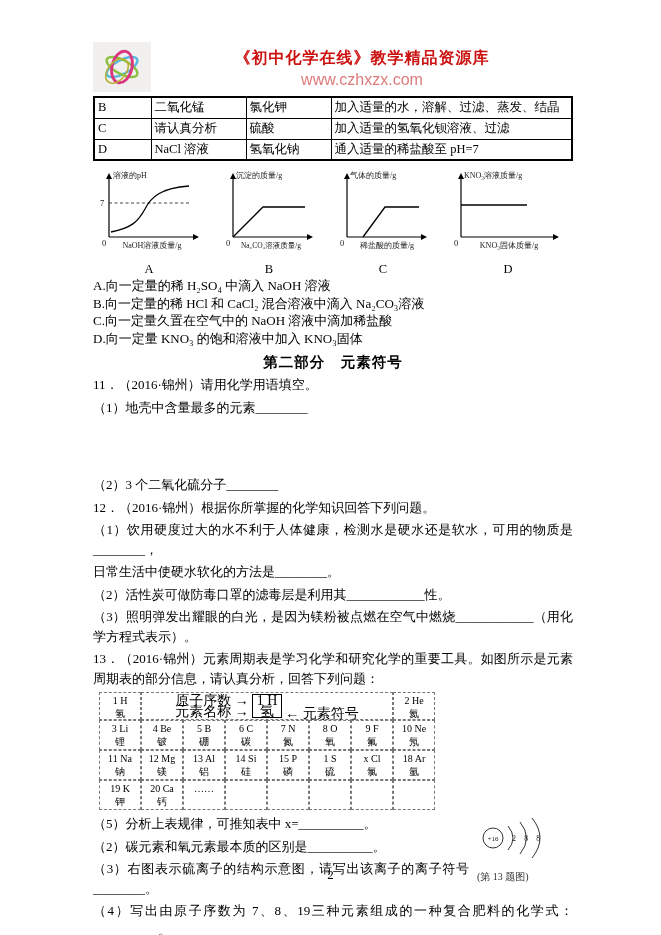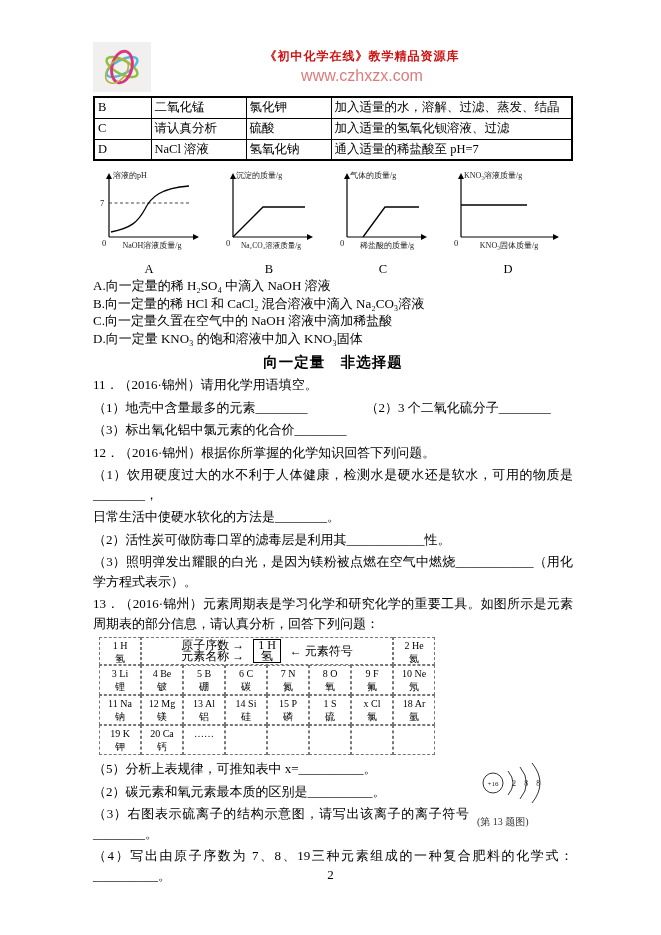--- a/index.html
+++ b/index.html
@@ -6,55 +6,55 @@
   html,body { background:#ffffff; }
   .page {
     width:661px; height:935px; background:#fff; color:#000;
     font-family:"Liberation Serif","DejaVu Serif",serif;
     position:relative; padding:42px 88px 0 93px; overflow:hidden;
   }
   
   .header { display:flex; align-items:flex-start; }
   .logo-box { width:58px; height:50px; background:#f2f0ef; flex:0 0 auto; }
   .header-text { flex:1; text-align:center; padding-top:6px; }
-  .site-title { font-weight:bold; font-size:12px; letter-spacing:1px; }
+  .site-title { font-weight:bold; font-size:16px; letter-spacing:1px; }
   .site-url { font-size:16px; margin-top:2px; font-family:"Liberation Sans",sans-serif; }
   
   table.ptable { border-collapse:collapse; width:100%; margin-top:4px; border:2px solid #000; table-layout:fixed; }
   table.ptable td { border:1px solid #000; font-size:12.5px; height:21px; padding:0 3px; overflow:hidden; white-space:nowrap; }
   td.c-letter { width:57px; padding-left:1px; }
   td.c-sub { width:95px; }
   td.c-imp { width:85px; }
   
   .qline { font-size:13px; line-height:19.5px; margin-top:3px; }
   .justified { text-align:justify; }
   
   .graphs { display:flex; align-items:flex-end; gap:14px; margin:4px 0 0 0; }
   .graph { text-align:center; }
   .graph-letter { font-size:12.5px; margin-top:1px; }
   svg text { font-family:"Liberation Serif","DejaVu Serif",serif; fill:#1a1a1a; }
   .options .qline { margin-top:0; line-height:17.5px; }
   .section-title { text-align:center; font-weight:bold; font-size:14.5px; margin-top:6px; letter-spacing:1px; }
-  .two-col { display:flex; gap:58px; }
+  .two-col { display:flex; gap:58px;flex-direction:column; }
   
   .pt-wrap { margin:4px 0 4px 6px; width:336px; }
   .pt-grid { display:grid; grid-template-columns:repeat(8,42px); }
   .pt-cell {
     border:1px dashed #777; text-align:center; white-space:pre-line;
     font-size:10px; line-height:13px; padding:1px 0; height:30px; overflow:hidden;
   }
   .pt-cell.r1 { height:28px; }
   .pt-anno {
     grid-column:2/8; border:1px dashed #777; height:28px;
-    display:flex; align-items:center; justify-content:center; gap:9px;
-    font-size:12px; line-height:11px;font-family:Liberation Serif, serif;
+    display:flex; align-items:center; justify-content:center; gap:3px;
+    font-size:14px; line-height:11px;font-family:Liberation Serif, serif;
   }
   .pt-anno .lbls { text-align:right; }
   .pt-anno .exbox { border:1px solid #000; padding:0 4px; text-align:center; white-space:pre-line; }
-  .pt-anno .sym { align-self:flex-start; margin-top:8px; }
+  .pt-anno .sym { align-self:flex-start; margin-top:15px; }
   
   .q13-parts { position:relative; }
   .ion-figure { float:right; width:96px; text-align:left; margin:2px 0 4px 8px; }
   .ion-caption { font-size:10px; color:#333; margin-top:2px; }
   .page-num { position:absolute; bottom:52px; left:0; right:0; text-align:center; font-size:13px; }
 </style>
 </head>
 <body>
 
 <div class="page">
@@ -159,28 +159,27 @@
     </div>
   </div>
 
   <div class="options">
     <div class="qline">A.向一定量的稀 H₂SO₄ 中滴入 NaOH 溶液</div>
     <div class="qline">B.向一定量的稀 HCl 和 CaCl₂ 混合溶液中滴入 Na₂CO₃溶液</div>
     <div class="qline">C.向一定量久置在空气中的 NaOH 溶液中滴加稀盐酸</div>
     <div class="qline">D.向一定量 KNO₃ 的饱和溶液中加入 KNO₃固体</div>
   </div>
 
-  <div class="section-title">向一定量　非选择题</div>
+  <div class="section-title">第二部分　元素符号</div>
 
   <div class="qline">11．（2016·锦州）请用化学用语填空。</div>
   <div class="qline two-col">
     <span>（1）地壳中含量最多的元素________</span>
     <span>（2）3 个二氧化硫分子________</span>
   </div>
-  <div class="qline">（3）标出氧化铝中氯元素的化合价________</div>
 
   <div class="qline">12．（2016·锦州）根据你所掌握的化学知识回答下列问题。</div>
   <div class="qline justified">（1）饮用硬度过大的水不利于人体健康，检测水是硬水还是软水，可用的物质是________，</div>
   <div class="qline">日常生活中使硬水软化的方法是________。</div>
   <div class="qline">（2）活性炭可做防毒口罩的滤毒层是利用其____________性。</div>
   <div class="qline justified">（3）照明弹发出耀眼的白光，是因为镁粉被点燃在空气中燃烧____________（用化学方程式表示）。</div>
 
   <div class="qline justified">13．（2016·锦州）元素周期表是学习化学和研究化学的重要工具。如图所示是元素周期表的部分信息，请认真分析，回答下列问题：</div>
 
   <div class="pt-wrap">

